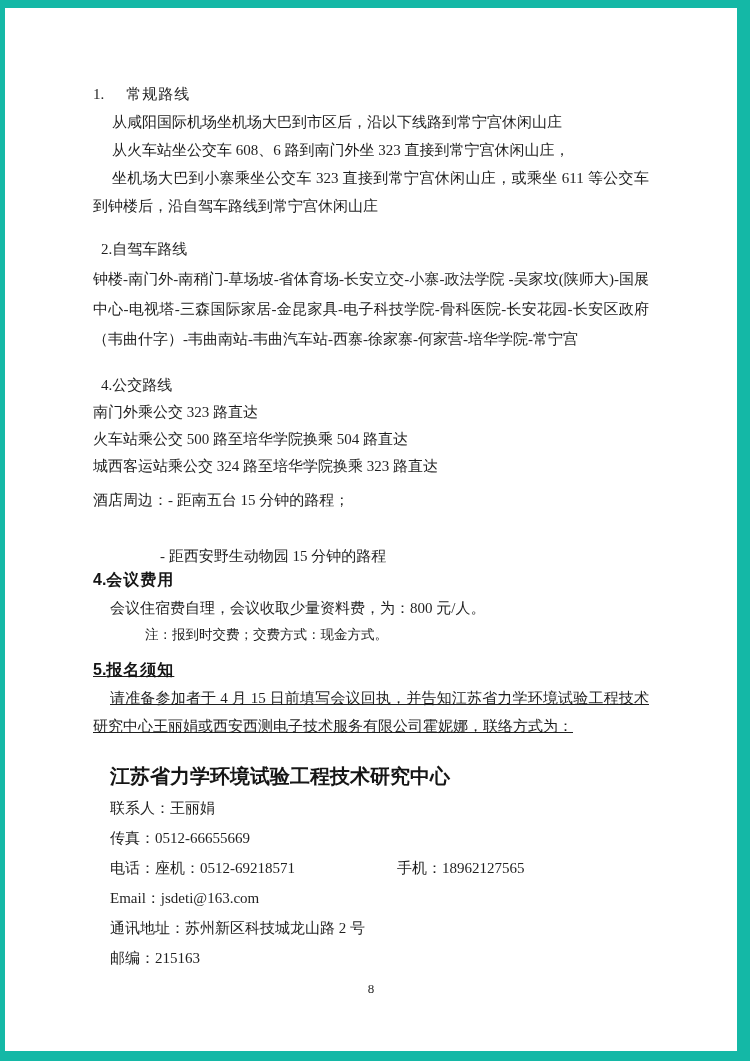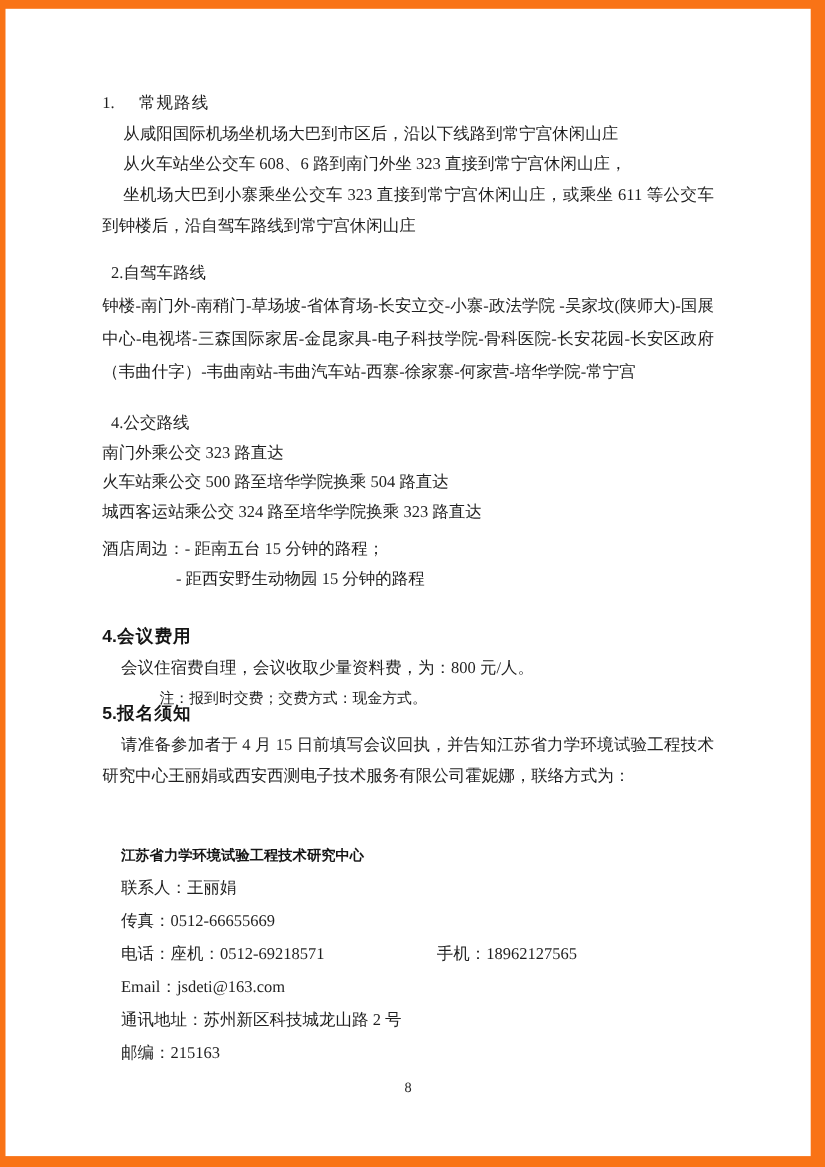--- a/index.html
+++ b/index.html
@@ -3,21 +3,21 @@
 <meta charset="utf-8">
 <style>
   html, body {
     margin: 0; padding: 0;
     width: 750px; height: 1061px;
     overflow: hidden;
     font-family: "Liberation Serif", "DejaVu Serif", serif;
   }
   .frame {
     position: absolute; inset: 0;
-    background: #f97316;
+    background: #14b8a6;
   }
   .page {
     position: absolute;
     left: 5px; top: 8px; right: 13px; bottom: 10px;
     background: #ffffff;
   }
   .sec {
     position: absolute;
     left: 88px; right: 88px;
     color: #1f1f1f;
@@ -34,46 +34,46 @@
 
   
   .sec-2 { top: 226px; line-height: 30px; }
   .sublabel { padding-left: 8px; }
 
   
   .sec-3 { top: 364px; line-height: 27px; }
 
   
   .sec-hotel { top: 479px; line-height: 27px; }
-  .hotel-item-2 { padding-left: 67px; }
+  .hotel-item-2 { padding-left: 67px; margin-top: 29px; }
   .hotel-item-3 { padding-left: 75px; }
 
   
   .sec-fees { top: 558px; }
   .heading {
     font-family: "Liberation Sans", "DejaVu Sans", sans-serif;
     font-weight: bold;
     font-size: 16px;
     line-height: 28px;
     color: #151515;
   }
   .heading .h-title { letter-spacing: 1px; }
   .fees-body { line-height: 28px; text-indent: 17px; }
   .fees-note { line-height: 26px; font-size: 13.5px; margin-left: 52px; }
 
   
-  .sec-reg { top: 628px; }
+  .sec-reg { top: 648px; text-decoration: underline; }
   .reg-body { line-height: 28px; text-indent: 17px; text-align: justify; }
 
   
   .sec-contact { top: 755px; line-height: 30px; padding-left: 17px; }
   .contact-org {
-    font-family: Liberation Sans, sans-serif;
+    font-family: Liberation Mono, monospace;
     font-weight: bold;
-    font-size: 13px;
+    font-size: 20px;
     color: #151515;
   }
   .phone-line { position: relative; }
   .mobile { position: absolute; left: 287px; top: 0; text-align: right; }
 
   
   .pagenum-wrap {
     position: absolute;
     left: 88px; right: 88px;
     top: 972px;

